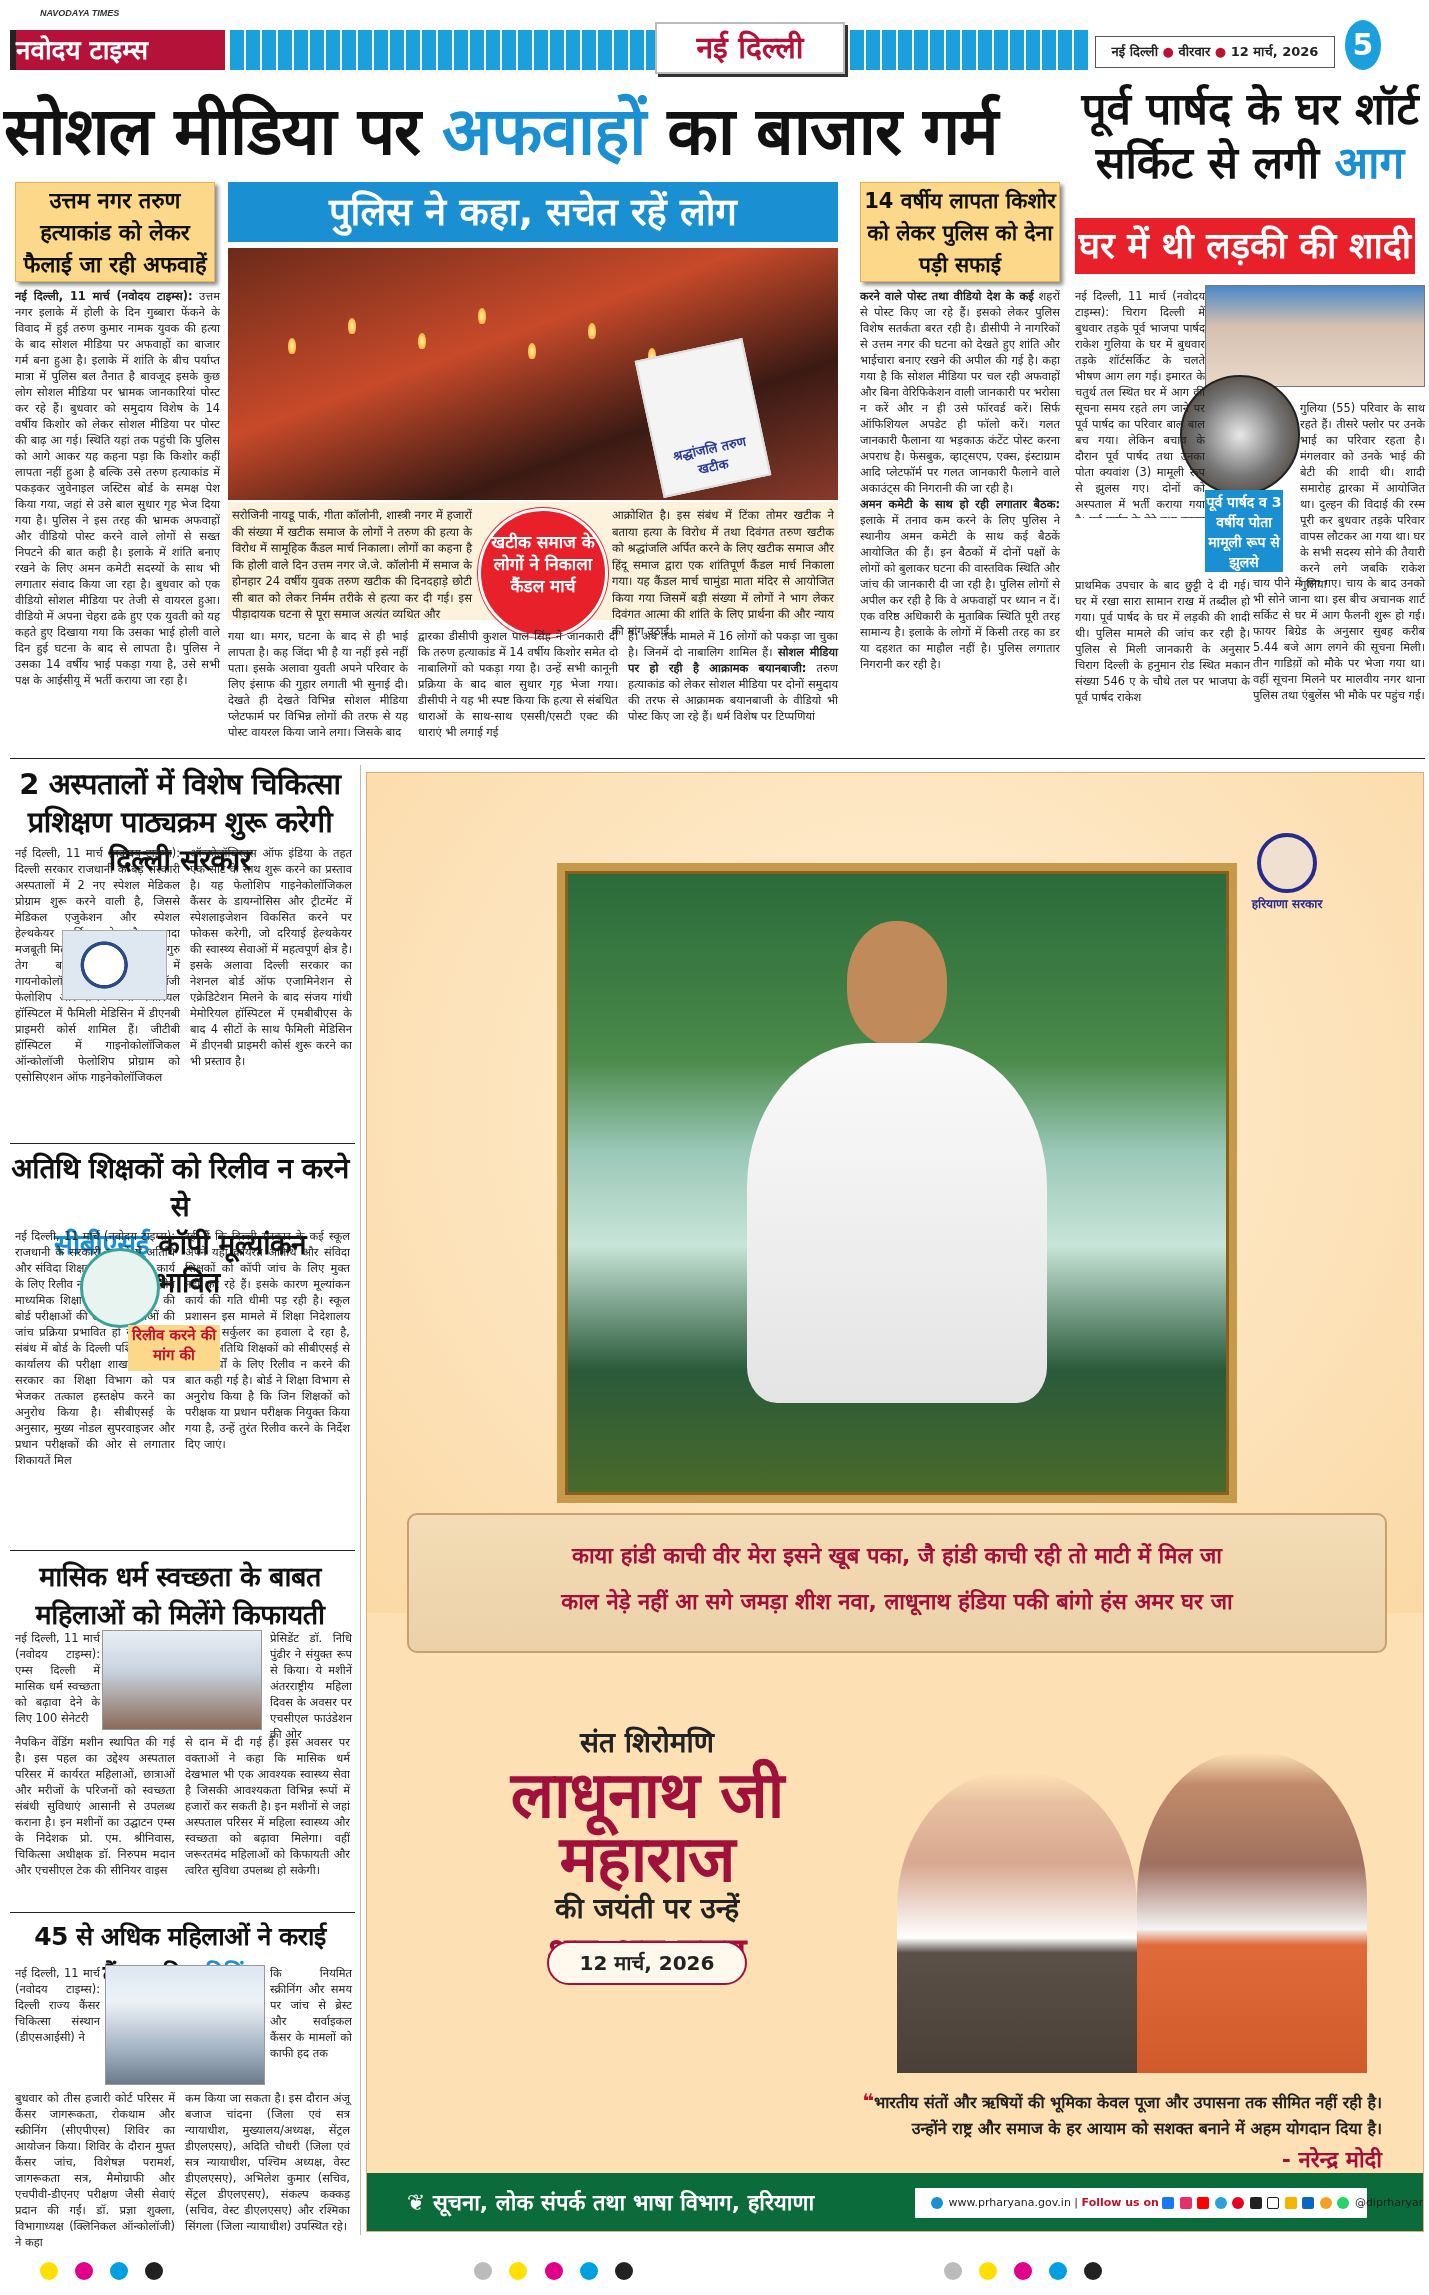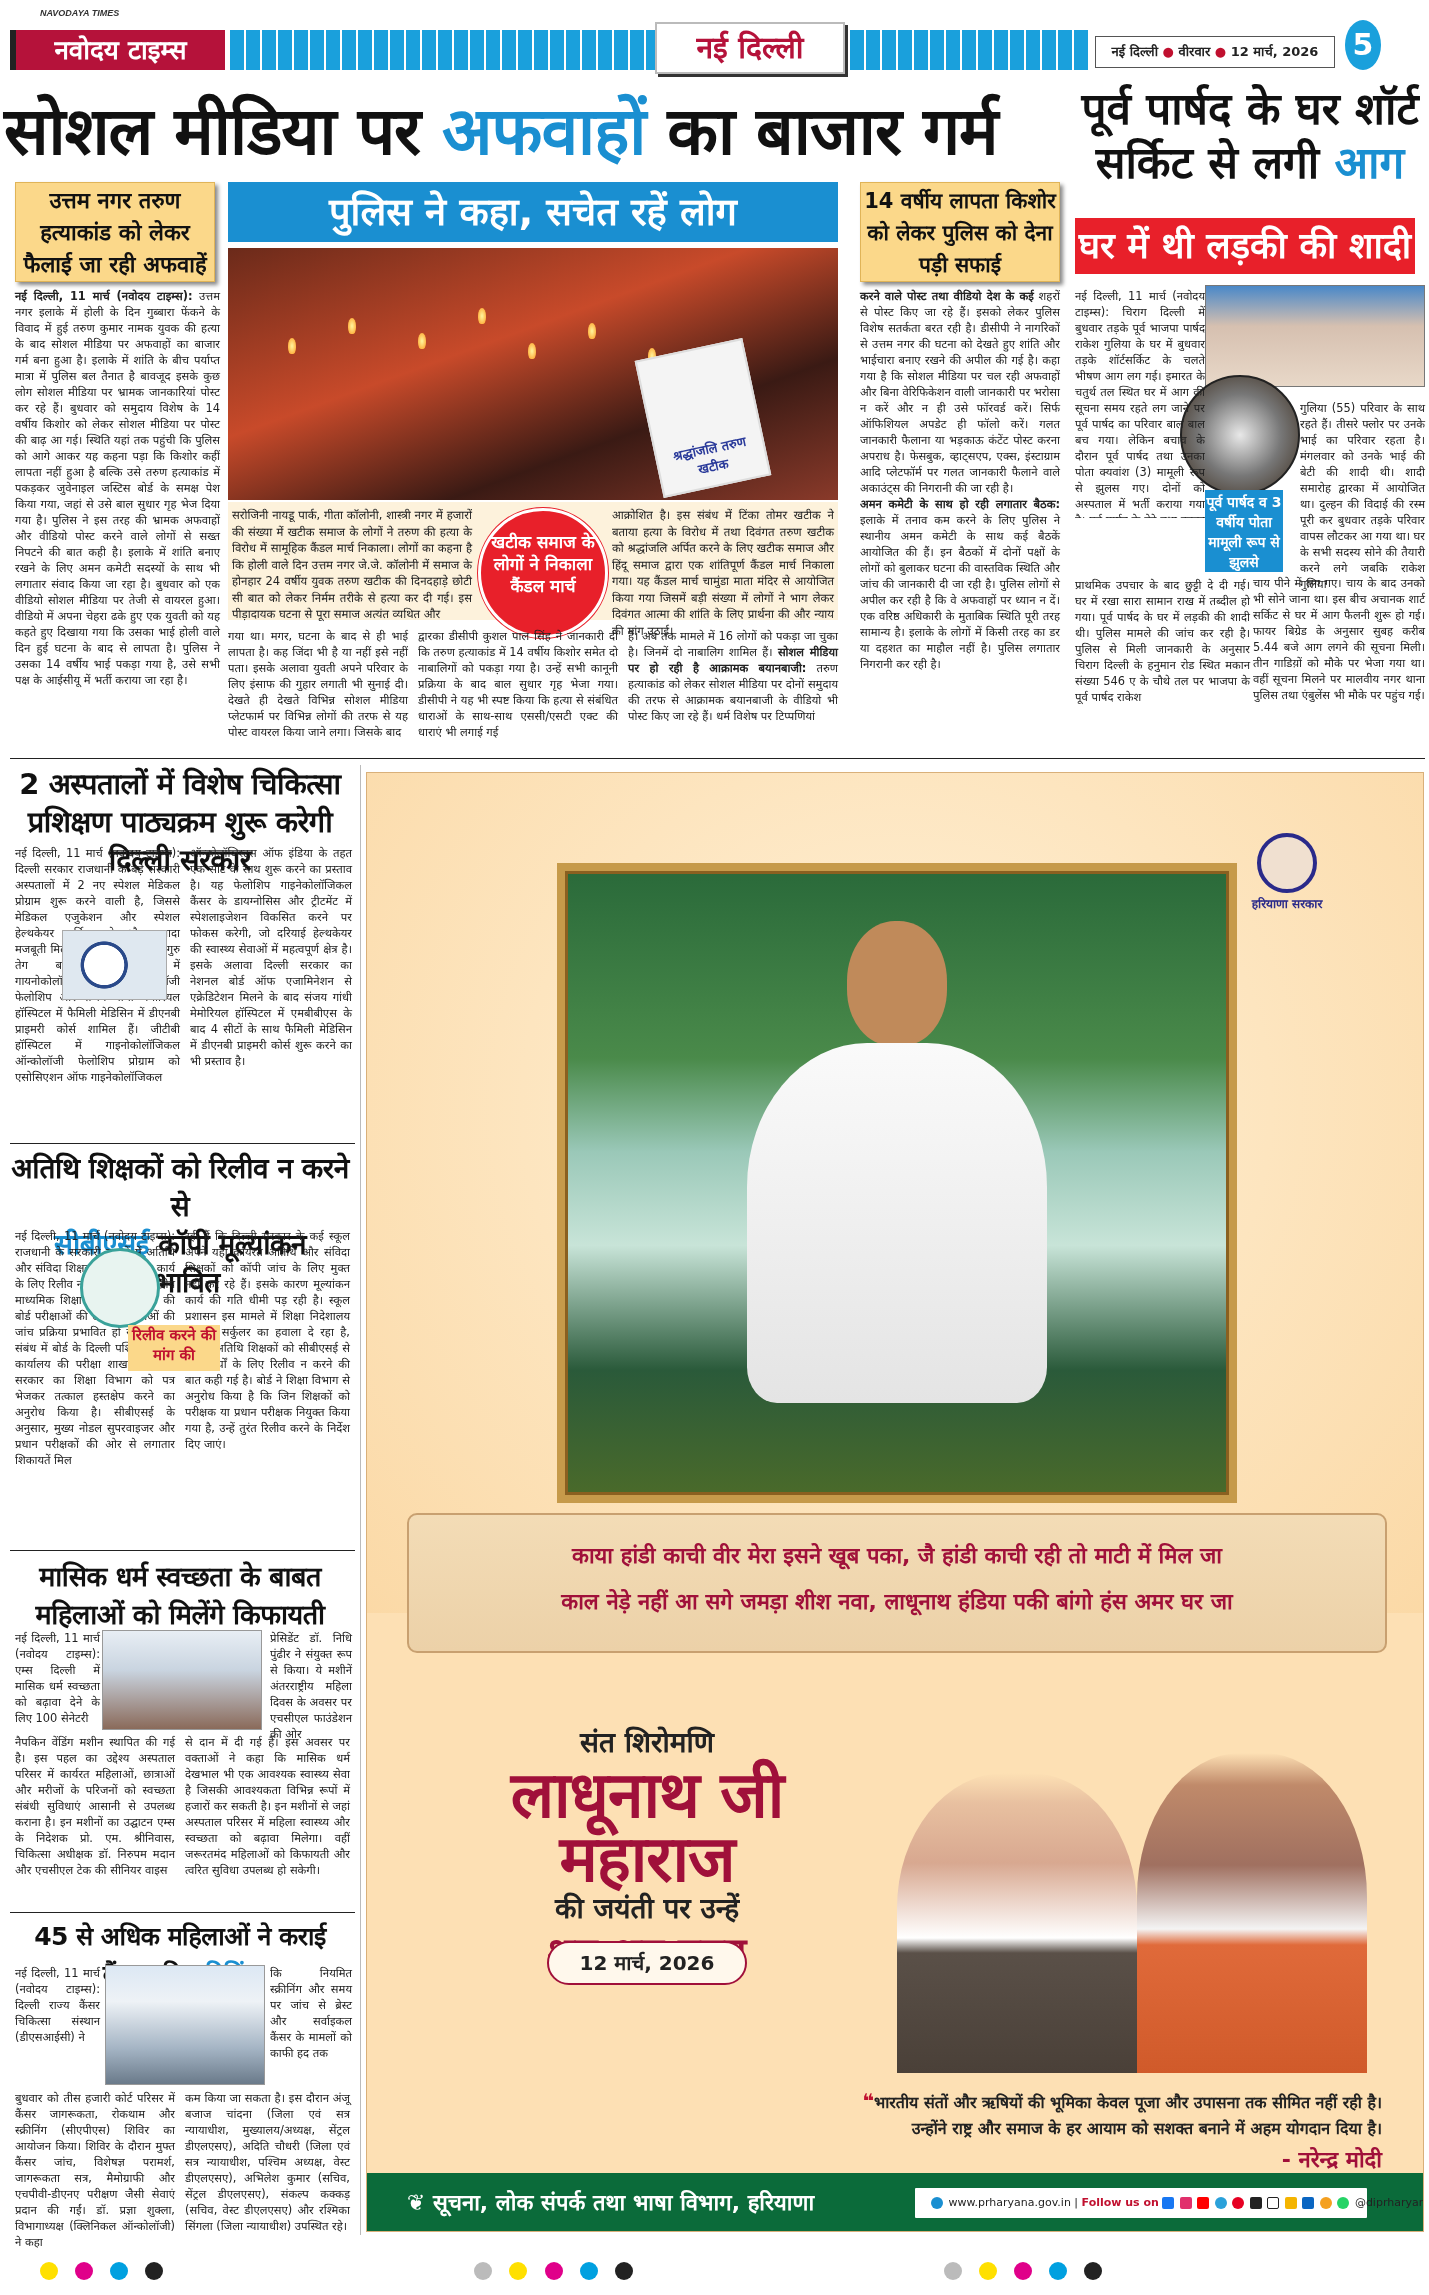--- a/index.html
+++ b/index.html
@@ -1,21 +1,21 @@
 <!DOCTYPE html>
 <html><head>
 <meta charset="utf-8">
 <style>
 *{box-sizing:border-box;margin:0;padding:0}
 html,body{width:1429px;height:2295px;background:#fff;overflow:hidden}
 body{position:relative;font-family:"DejaVu Sans","Liberation Sans",sans-serif;color:#222}
 .abs{position:absolute}
 .masthead{left:0;top:0;width:1429px;height:80px}
 .brand-small{left:40px;top:8px;font-size:9px;font-style:italic;font-weight:bold;color:#333;font-family:"Liberation Sans",sans-serif}
-.brand-box{left:10px;top:30px;width:215px;height:40px;background:#b5123a;color:#fff;font-size:26px;font-weight:bold;text-align:center;line-height:40px;border-left:6px solid #222}
+.brand-box{left:10px;top:30px;width:215px;height:40px;background:#b5123a;color:#fff;font-size:26px;font-weight:bold;text-align:left;line-height:40px;border-left:6px solid #222}
 .stripe{left:230px;top:30px;height:40px;background:repeating-linear-gradient(90deg,#1aa0dc 0 14px,#fff 14px 16px)}
 .section-tab{left:655px;top:22px;width:190px;height:52px;background:#fff;border:2px solid #bbb;box-shadow:3px 3px 0 #333;color:#b5123a;font-size:30px;font-weight:bold;text-align:center;line-height:48px}
 .dateline{left:1095px;top:36px;width:240px;height:32px;background:#fff;border:1px solid #555;font-size:13px;font-weight:bold;text-align:center;line-height:30px}
 .dateline .dot{color:#c0102f}
 .pageno{left:1345px;top:20px;width:36px;height:50px;background:#1aa0dc;color:#fff;border-radius:50%;font-size:30px;font-weight:bold;text-align:center;line-height:50px}
 .h1{left:4px;top:92px;width:1050px;font-size:66px;font-weight:bold;line-height:80px;color:#111;letter-spacing:-1px}
 .blue{color:#1a8fd1}
 .h2right{left:1075px;top:82px;width:350px;font-size:44px;font-weight:bold;line-height:54px;text-align:center;color:#111}
 .redbar{left:1075px;top:218px;width:340px;height:56px;background:#e8202a;color:#fff;font-size:36px;font-weight:bold;text-align:center;line-height:56px}
 .yellowbox{background:#fbd88a;border:1px solid #e0b458;box-shadow:3px 3px 4px #888;font-weight:bold;text-align:center;color:#111}

